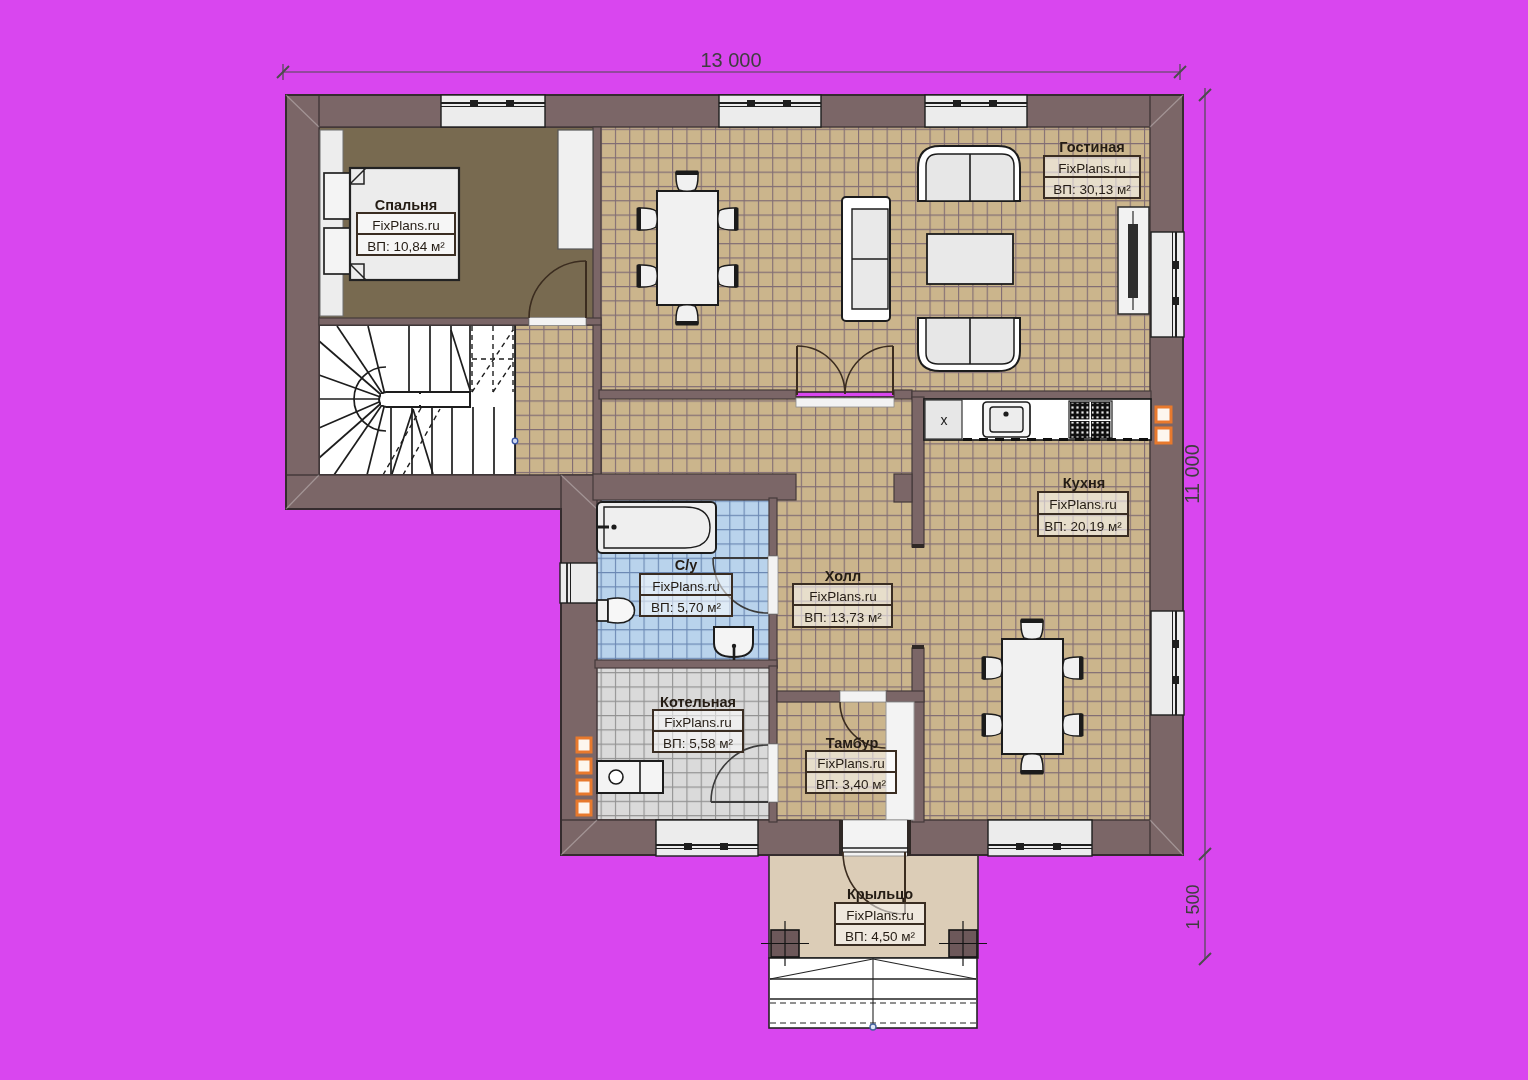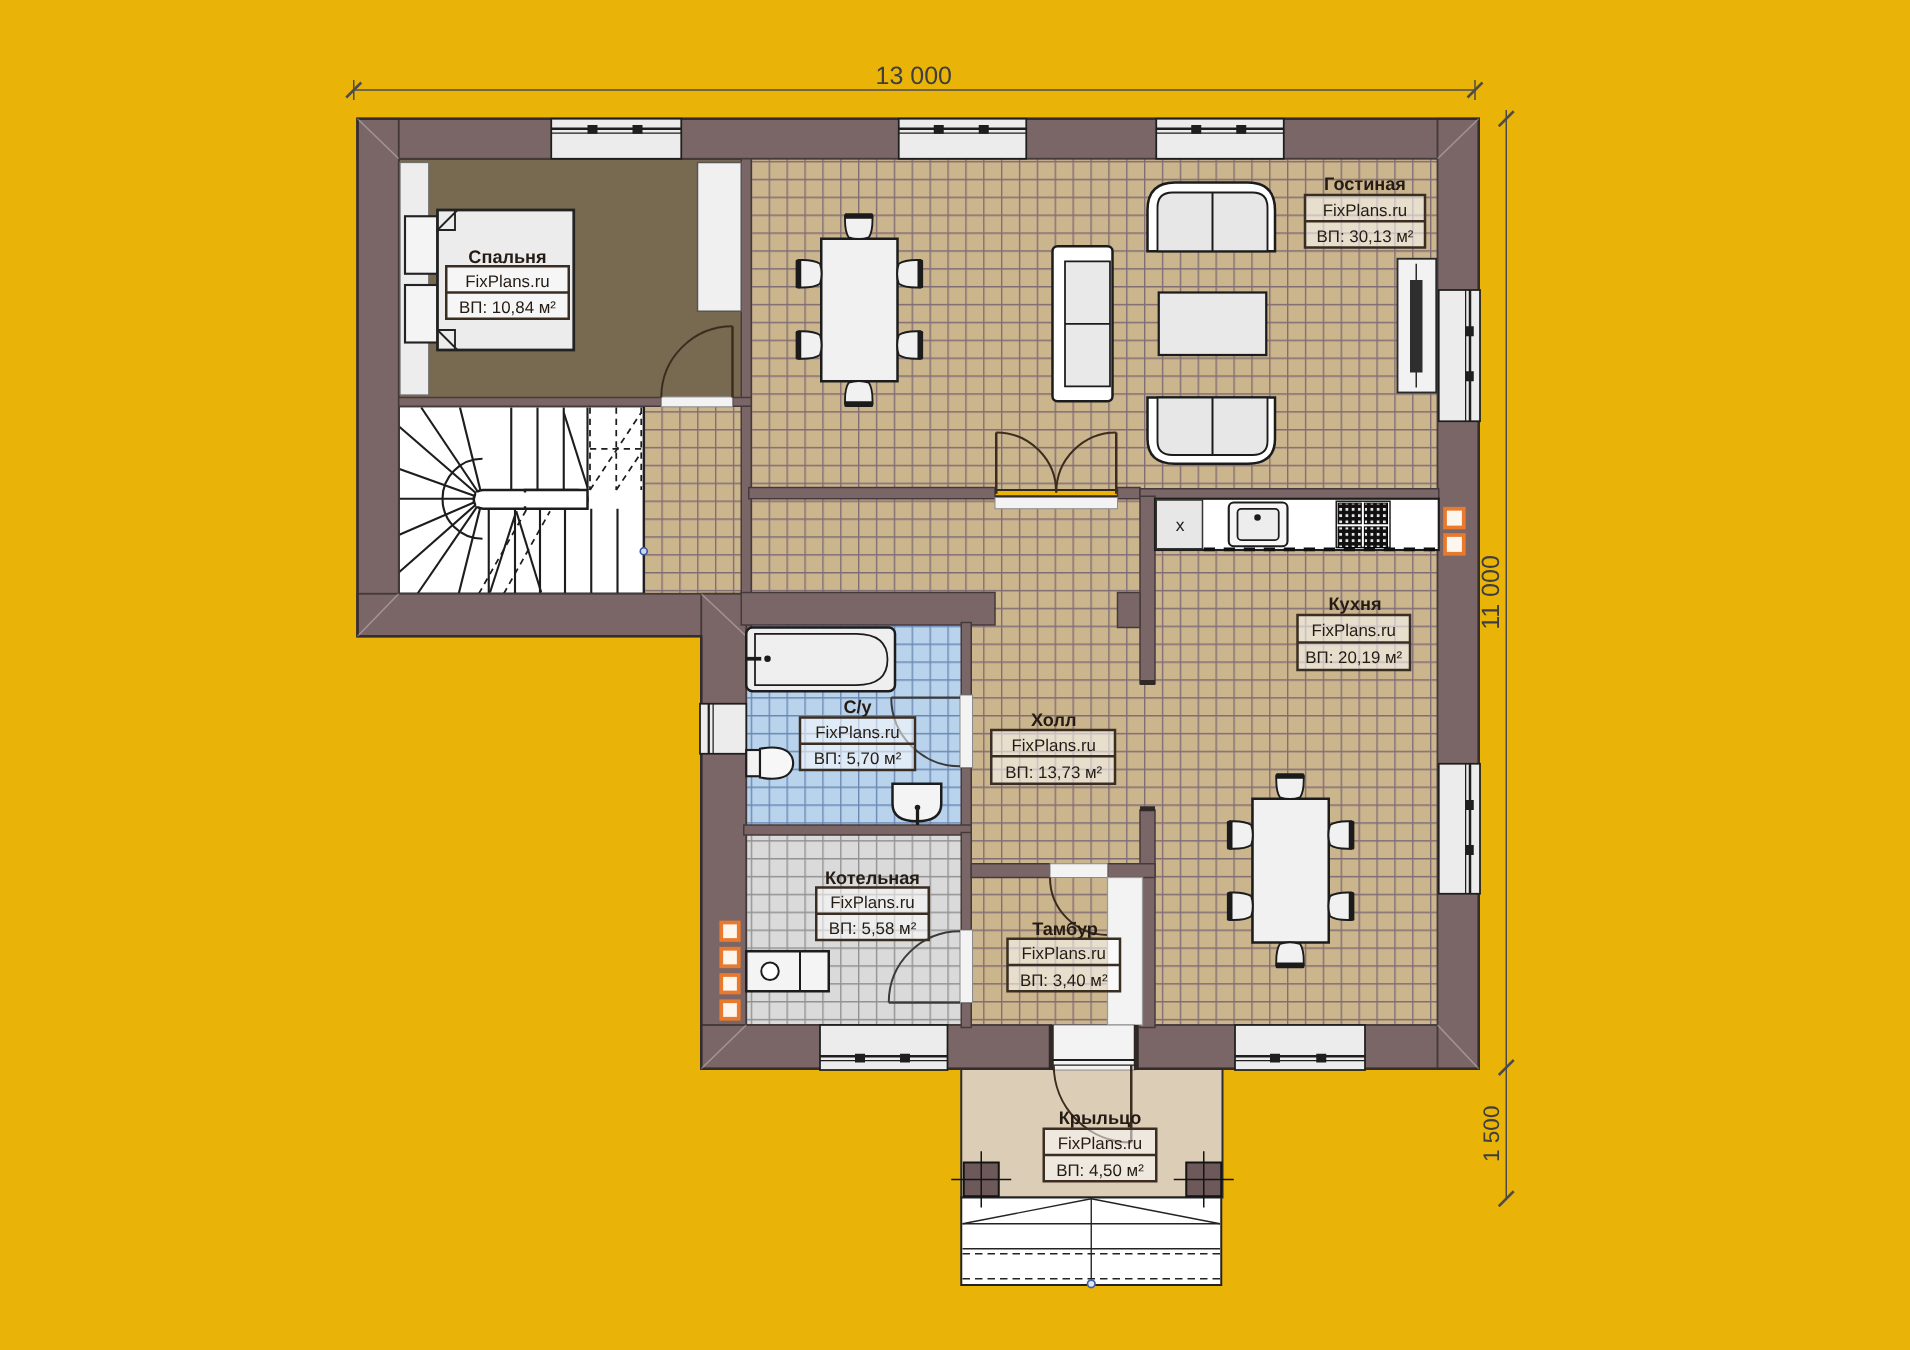--- a/index.html
+++ b/index.html
@@ -1,16 +1,16 @@
 <!DOCTYPE html>
 <html><head>
 <meta charset="utf-8">
 <style>
 html,body{margin:0;padding:0;background:#ffffff;}
-#page{position:relative;width:1528px;height:1080px;background:#eab308;overflow:hidden;
+#page{position:relative;width:1528px;height:1080px;background:#d946ef;overflow:hidden;
 font-family:"Liberation Sans",sans-serif;}
 svg{position:absolute;left:0;top:0;}
 </style>
 </head>
 <body>
 <div id="page">
 <svg width="1528" height="1080" viewBox="0 0 1528 1080">
 <defs>
 <pattern id="tileTan" width="14.3" height="14.3" patternUnits="userSpaceOnUse">
   <rect width="14.3" height="14.3" fill="#cbb58c"></rect>

